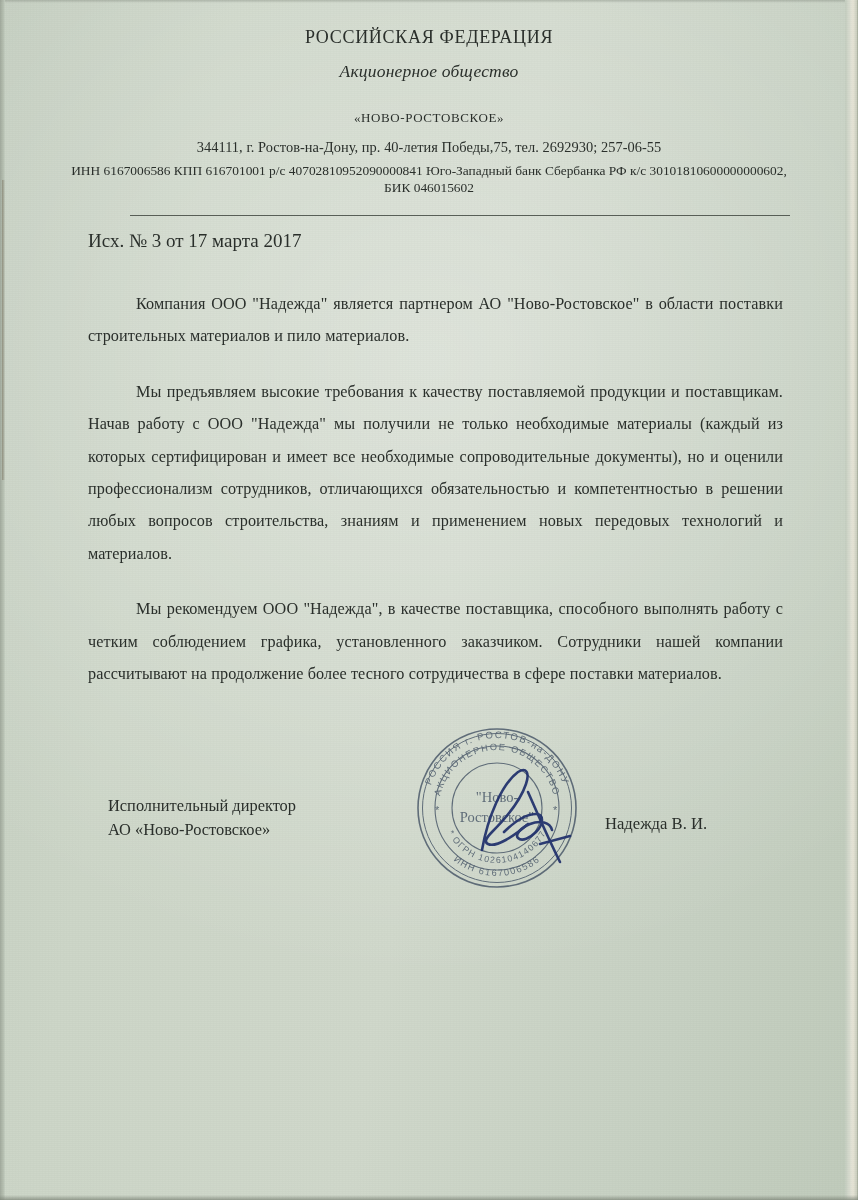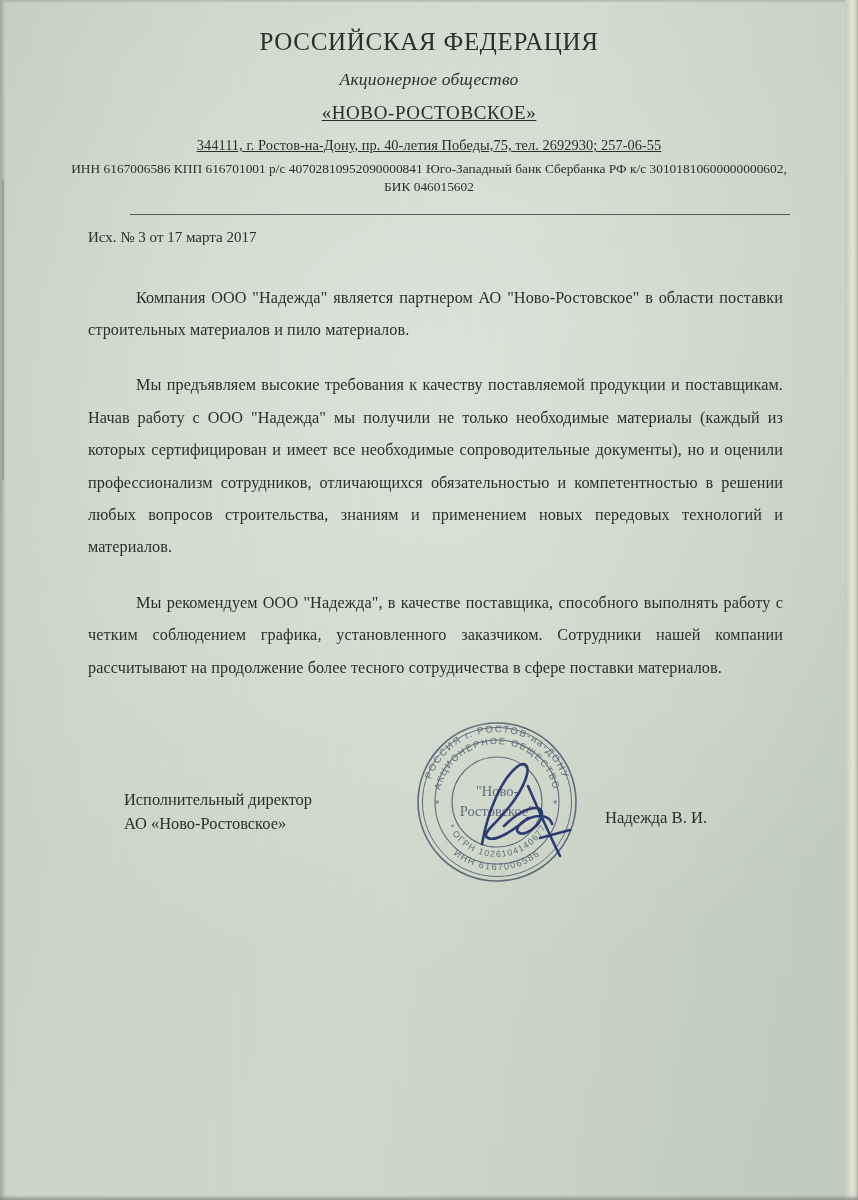--- a/index.html
+++ b/index.html
@@ -73,62 +73,60 @@
     position: relative;
     z-index: 3;
   }
 
   
   .letterhead {
     text-align: center;
     padding-top: 26px;
   }
   .lh-country {
-    font-size: 25px;
+    font-size: 18px;
     letter-spacing: .7px;
     line-height: 1.25;
     white-space: nowrap;
   }
   .lh-form {
     font-style: italic;
     font-size: 17.5px;
     margin-top: 12px;
     letter-spacing: .2px;
   }
   .lh-name {
-    font-size: 19px;
+    font-size: 13px;
     letter-spacing: .6px;
-    margin-top: 12px;
-    text-decoration: underline;
+    margin-top: 28px;
   }
   .lh-address {
     font-size: 14.4px;
     margin-top: 13px;
     letter-spacing: .05px;
-    text-decoration: underline;
   }
   .lh-bank {
     font-size: 13.4px;
     margin-top: 6px;
     line-height: 1.32;
     padding: 0 62px;
     text-align: center;
   }
 
   .rule {
     width: 660px;
     margin: 18px auto 0 130px;
     border: 0;
     border-top: 1.4px solid #4d544c;
     opacity: .92;
   }
 
   .outgoing {
     margin: 14px 0 0 88px;
-    font-size: 15px;
+    font-size: 19px;
   }
 
   
   .body-text {
     margin: 36px 88px 0 88px;
     width: 695px;
   }
   .body-text p {
     margin: 0 0 23px 0;
     text-align: justify;
@@ -139,21 +137,21 @@
   }
 
   
   .sign-area {
     position: relative;
     margin-top: 40px;
     height: 230px;
   }
   .signer-role {
     position: absolute;
-    left: 124px;
+    left: 108px;
     top: 64px;
     font-size: 16.4px;
     line-height: 1.45;
     white-space: pre-line;
   }
   .signer-name {
     position: absolute;
     left: 605px;
     top: 84px;
     font-size: 16.6px;

